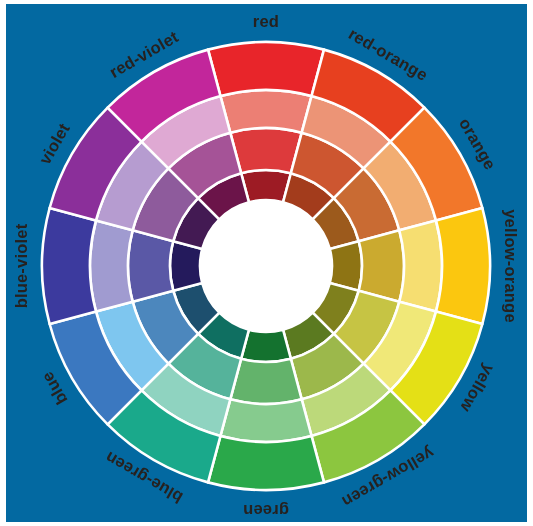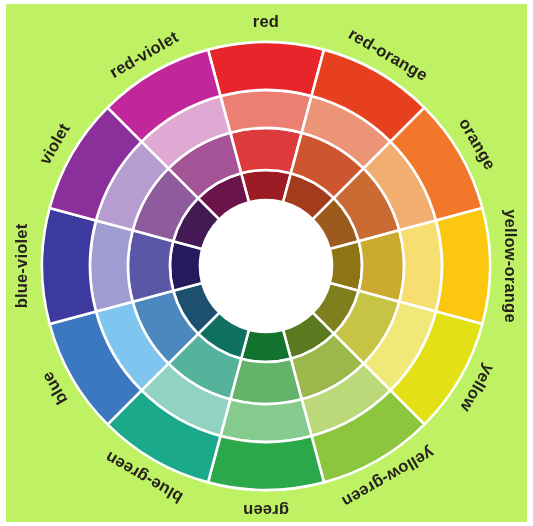--- a/index.html
+++ b/index.html
@@ -2,21 +2,21 @@
 <html><head>
 <meta charset="utf-8">
 <style>
   html,body{margin:0;padding:0;background:#ffffff;}
   body{
     width:533px;height:526px;overflow:hidden;
     font-family:"Liberation Sans","DejaVu Sans",sans-serif;
   }
   #stage{
     position:relative;width:533px;height:526px;
-    background:#bef264;
+    background:#0369a1;
   }
   
   #stage:before{
     content:"";position:absolute;inset:0;
     border-left:6px solid #ffffff;border-right:6px solid #ffffff;
     border-top:4px solid #ffffff;border-bottom:4px solid #ffffff;
     pointer-events:none;z-index:5;
   }
   svg#wheel{position:absolute;left:0;top:0;width:533px;height:526px;display:block;}
   .seg{stroke:#ffffff;stroke-width:2.6;stroke-linejoin:round;}

